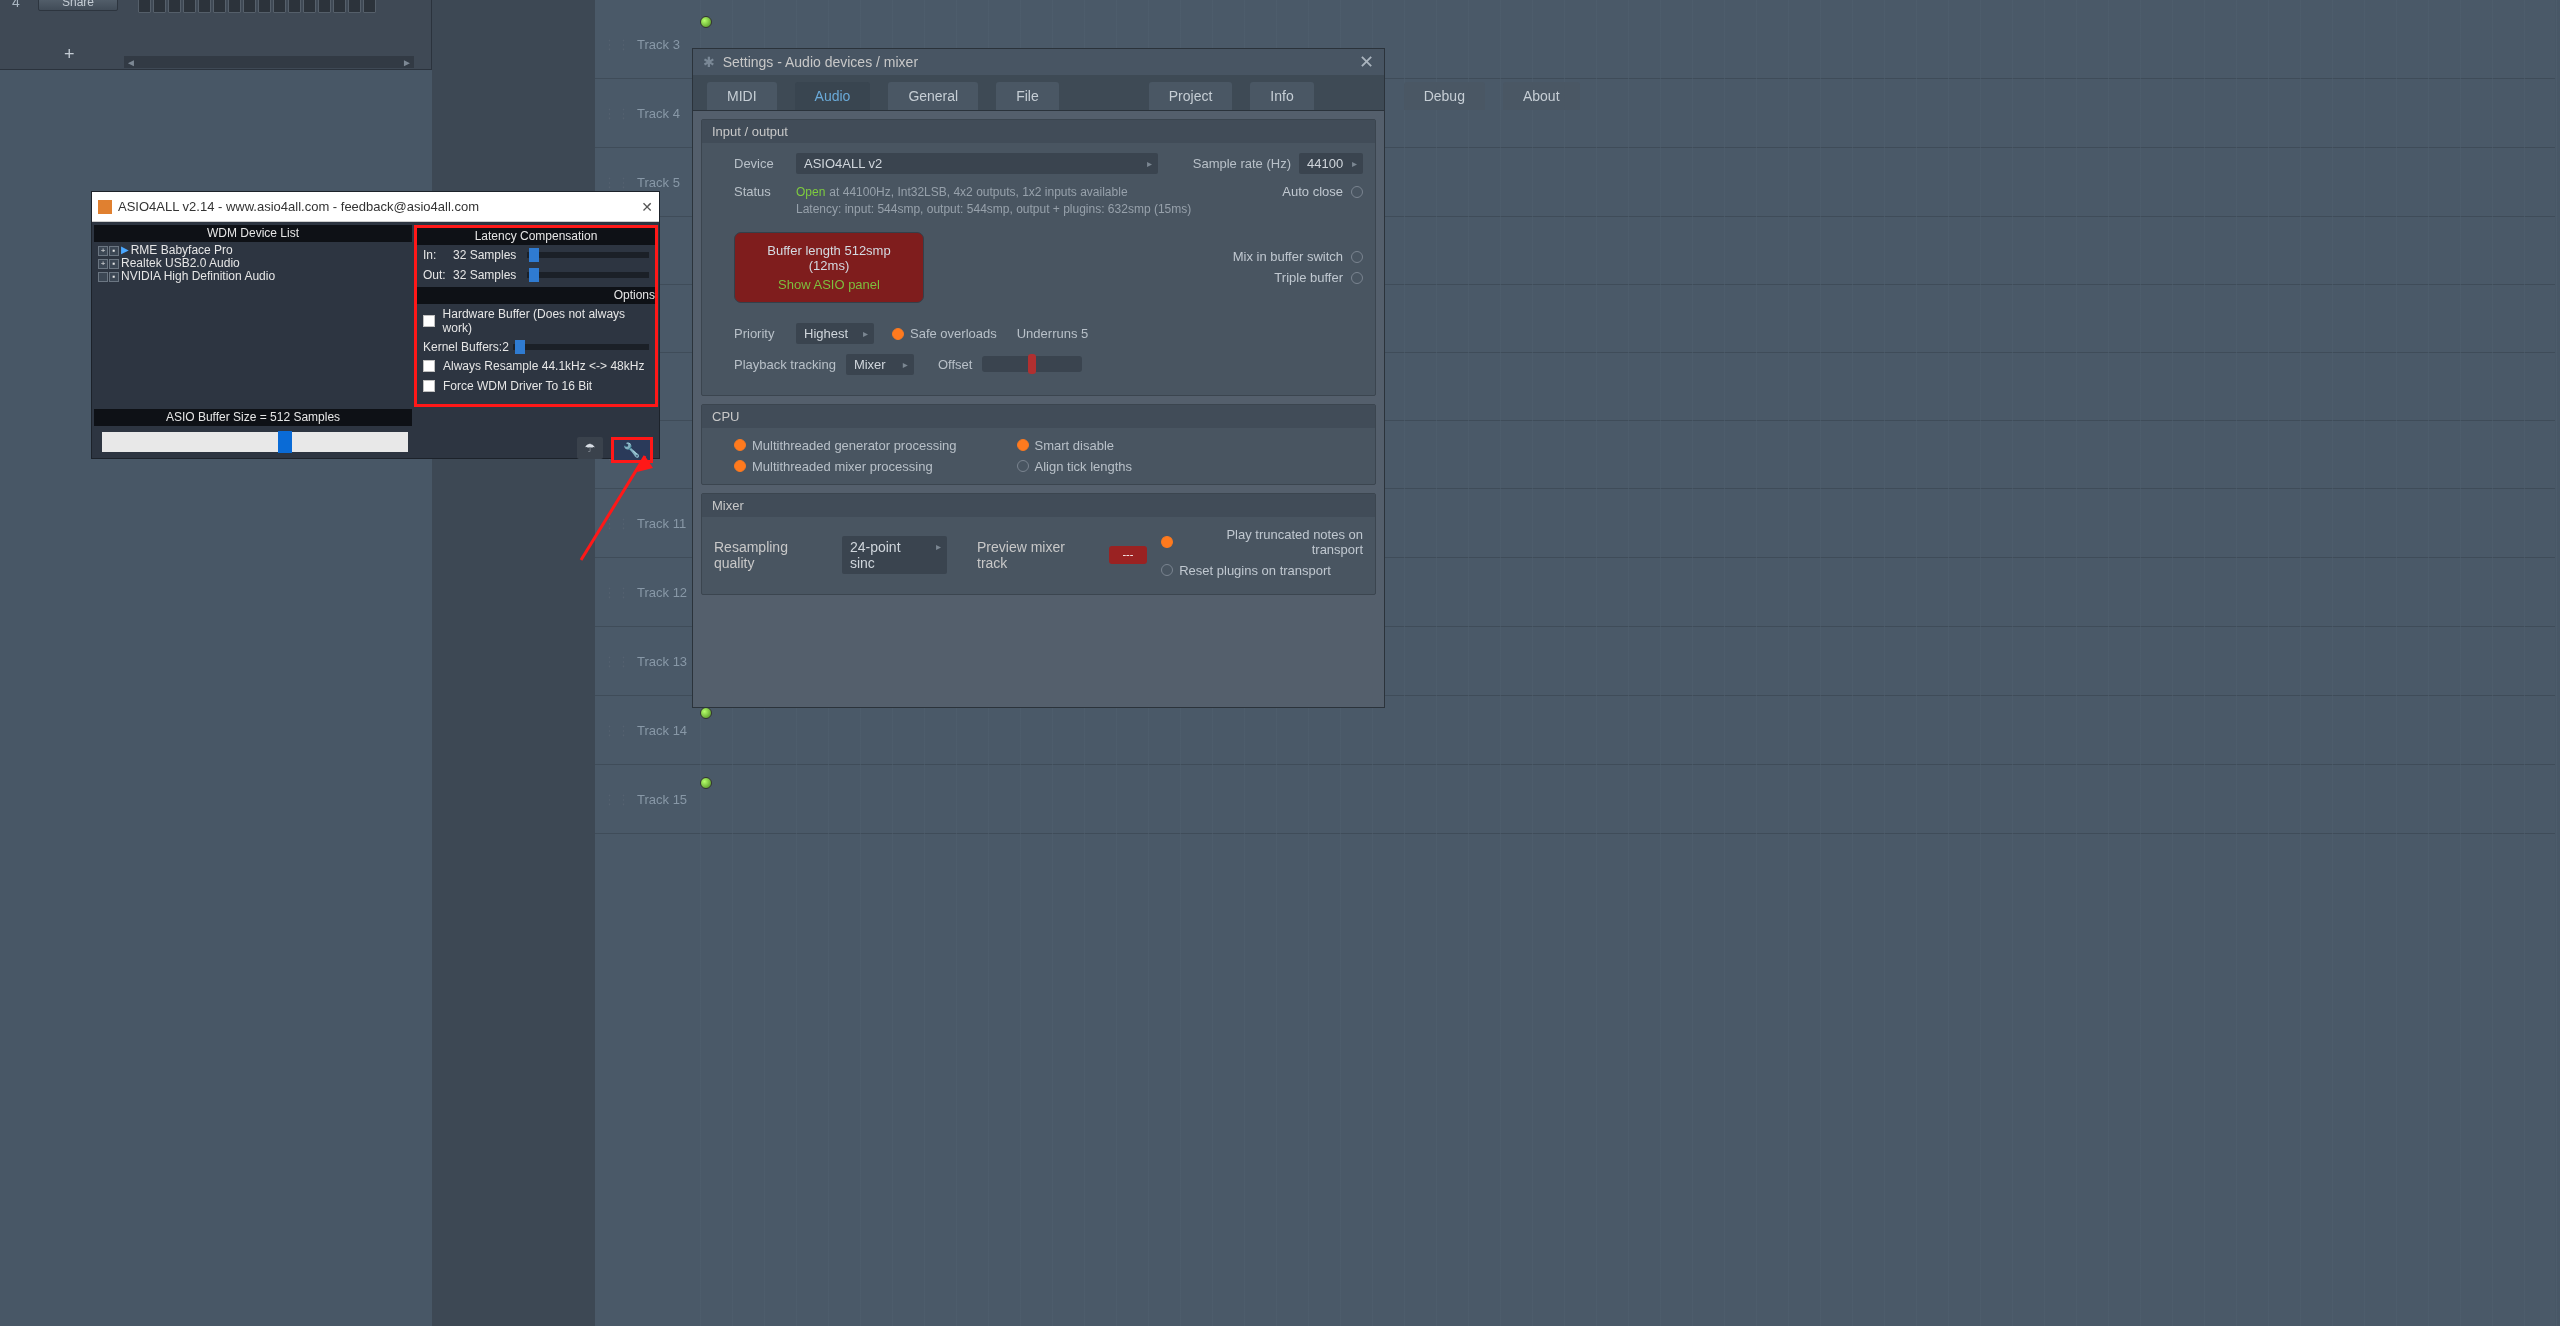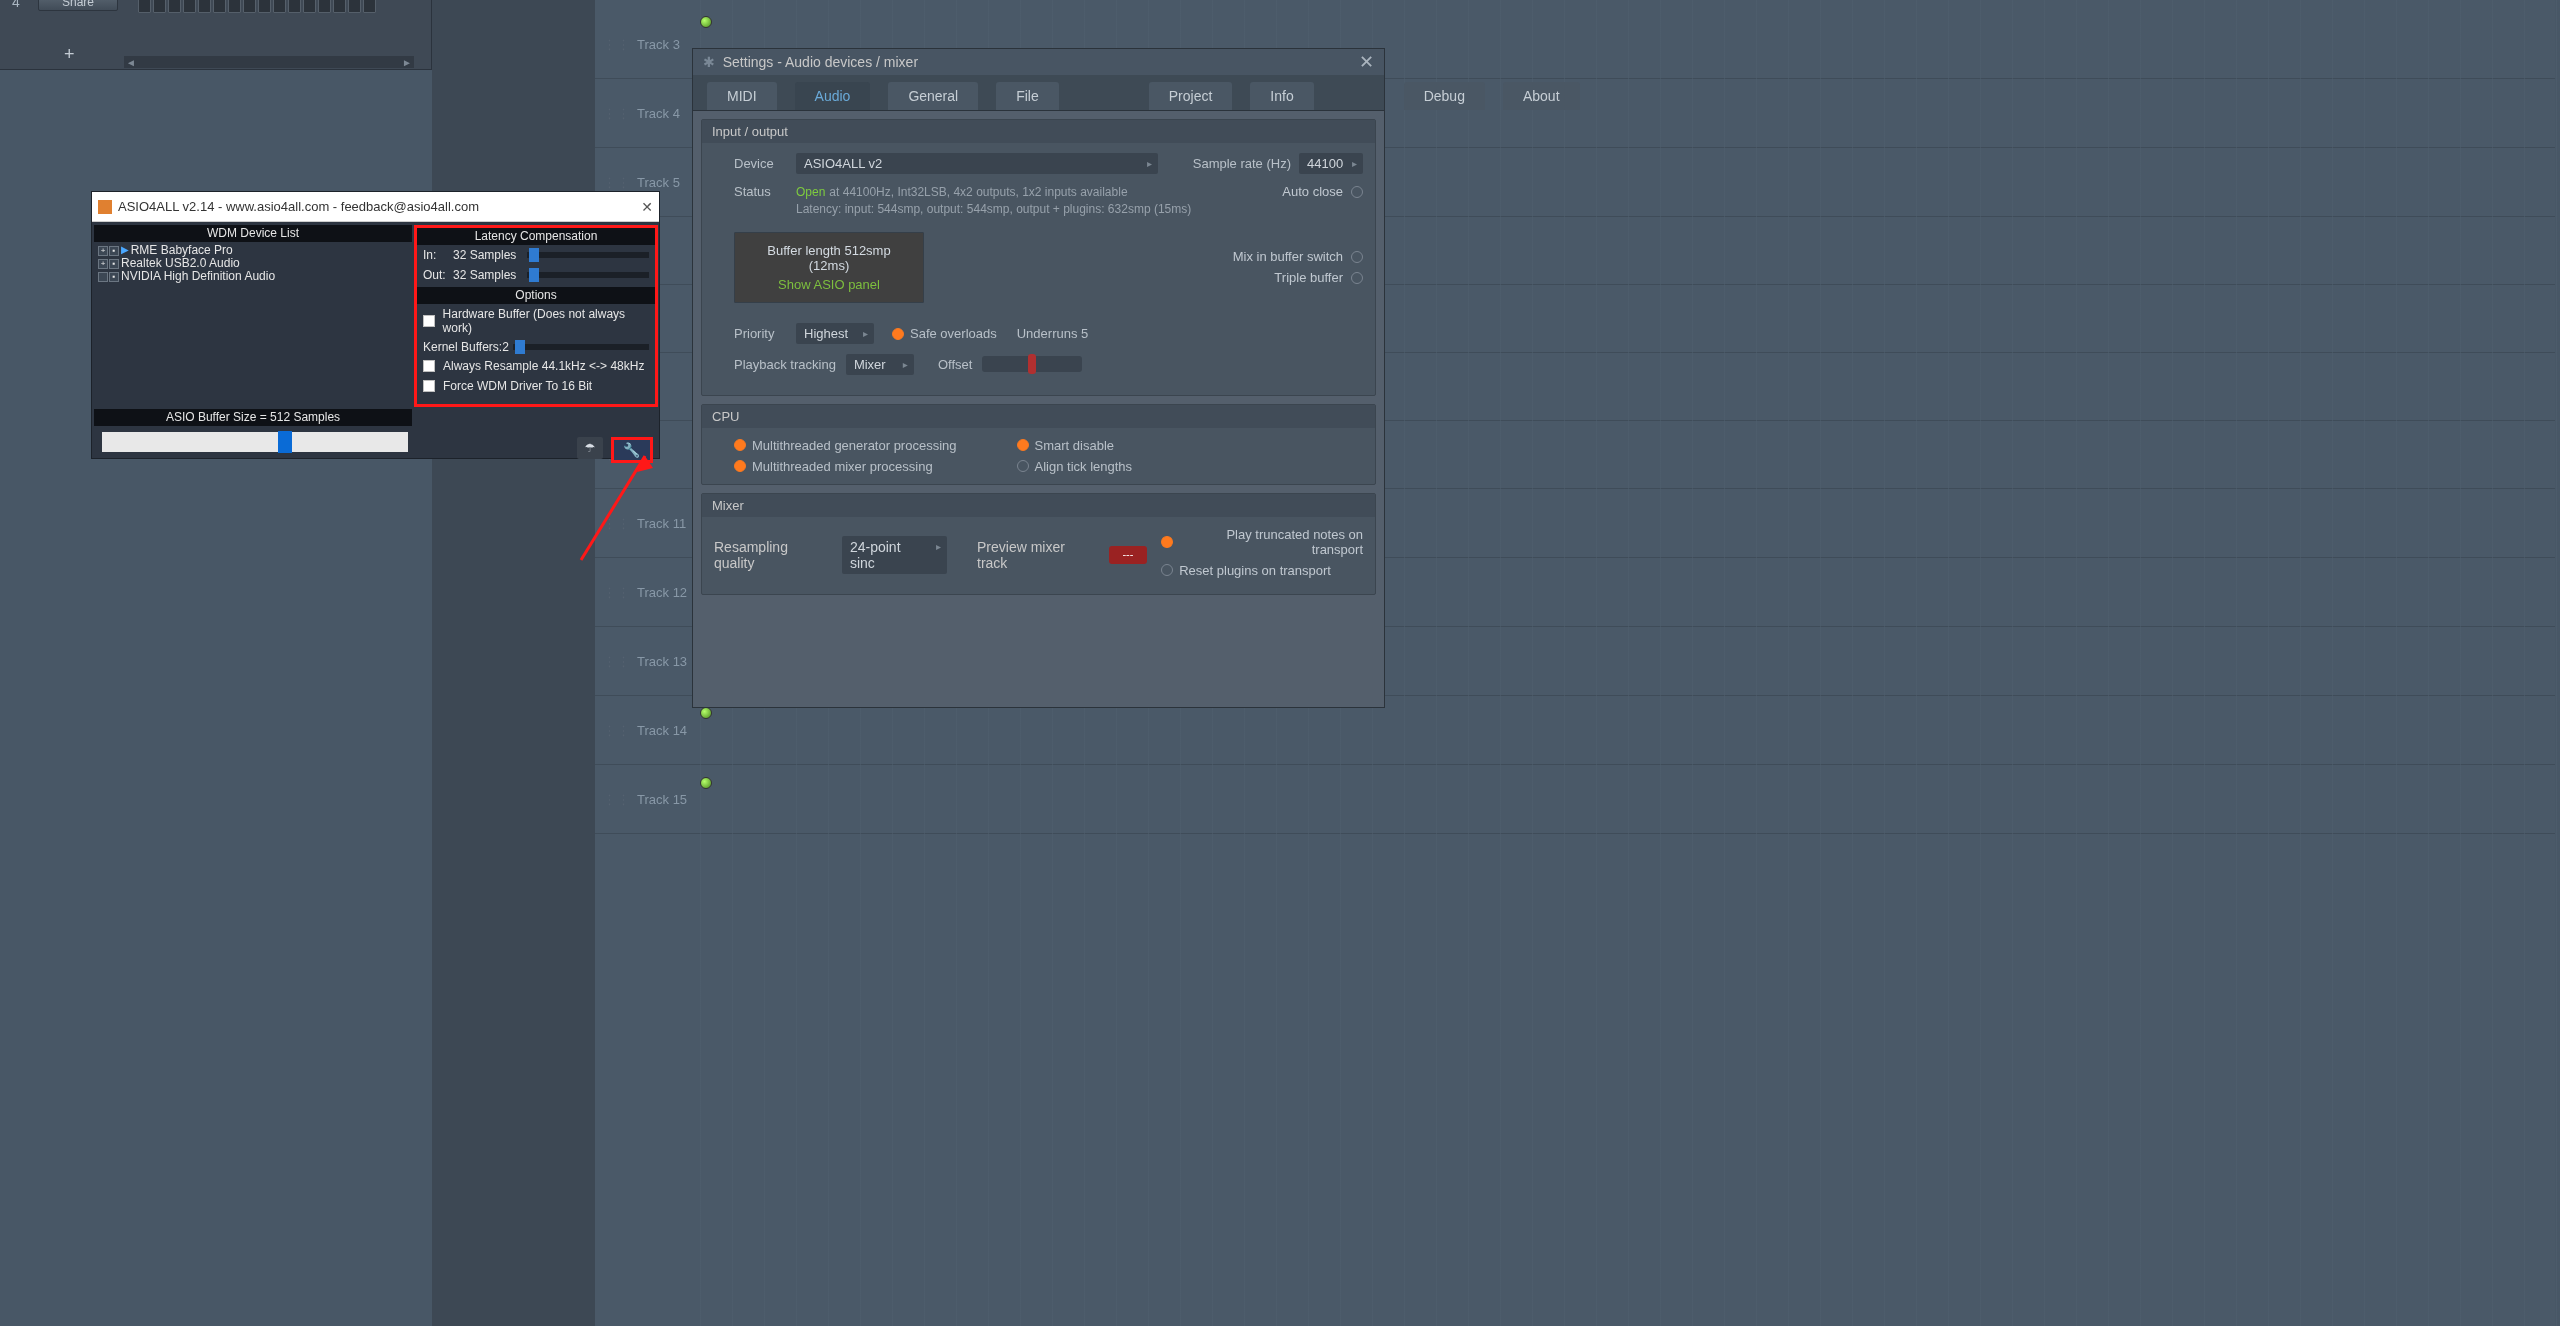--- a/index.html
+++ b/index.html
@@ -33,21 +33,21 @@
 .section-inner{padding:10px 12px;}
 .row{display:flex;align-items:center;margin-bottom:10px;font-size:13px;color:#b8c0c8;margin-left:20px;}
 .label{min-width:62px;}
 .dd{background:#3a444f;border-radius:2px;padding:3px 20px 3px 8px;position:relative;color:#d0d6dc;}
 .dd .caret{position:absolute;right:6px;top:5px;color:#7b8792;font-size:10px;}
 .status-open{color:#7ecb3f;margin-right:4px;}
 .status-text{color:#97a1ab;font-size:12px;line-height:1.4;}
 .radio-dot{width:12px;height:12px;border-radius:50%;border:1.5px solid #7a8490;display:inline-block;vertical-align:middle;margin-right:6px;position:relative;}
 .radio-dot.orange{border-color:#ff7a1e;background:radial-gradient(circle at center,#ff7a1e 0,#ff7a1e 5px,transparent 6px);}
 .radio-dot.off{background:transparent;}
-.subbox{background:#404040;border:1px solid #353f49;padding:10px 22px;border-radius:1px;margin:4px 0 10px;}
+.subbox{background:#7f1d1d;border:1px solid #353f49;padding:10px 22px;border-radius:7px;margin:4px 0 10px;}
 .link-green{color:#7dbf3e;font-size:13px;}
 .right-col{margin-left:auto;text-align:right;}
 .rc-item{display:flex;align-items:center;justify-content:flex-end;margin-bottom:6px;color:#c0c8d0;font-size:13px;}
 .rc-item .radio-dot{margin-left:8px;margin-right:0;}
 .preview-btn{background:#9a2222;width:40px;height:18px;border-radius:3px;display:inline-block;color:#fff;text-align:center;font-size:11px;line-height:17px;}
 .offset-slider{width:100px;height:16px;background:#3a444f;border-radius:3px;position:relative;display:inline-block;}
 .offset-slider .knob{position:absolute;left:46px;top:-2px;width:8px;height:20px;background:#b13030;border-radius:3px;}
 
 
 .asio{position:absolute;left:91px;top:191px;width:569px;height:268px;background:#2d3541;border:1px solid #1c222a;color:#e6e6e6;font-size:12px;}
@@ -61,21 +61,21 @@
 .dev-list{padding:2px 4px;font-size:12px;line-height:1.05;}
 .dev-row{display:flex;align-items:center;height:13px;white-space:nowrap;}
 .dev-row .tree-icons{display:inline-flex;gap:1px;margin-right:2px;}
 .tree-icons span{width:10px;height:10px;background:#3c4754;border:1px solid #6b7682;font-size:8px;line-height:8px;text-align:center;}
 .dev-row .play{color:#4aa8ff;margin-right:2px;font-size:10px;}
 .lat-row{display:flex;align-items:center;padding:3px 6px;font-size:12px;}
 .lat-row .lbl{width:30px;}
 .lat-row .val{width:74px;}
 .lat-slider{flex:1;height:6px;background:#1b2027;position:relative;}
 .lat-slider .thumb{position:absolute;top:-4px;width:10px;height:14px;background:#2f7bd1;}
-.options-hdr{height:17px;background:#0e1116;text-align:center;font-size:12px;line-height:17px;margin-top:2px;}
+.options-hdr{height:17px;background:#0e1116;text-align:right;font-size:12px;line-height:17px;margin-top:2px;}
 .chk-row{display:flex;align-items:center;padding:3px 6px;font-size:12px;gap:8px;}
 .chk{width:12px;height:12px;border:1px solid #bfbfbf;background:#fff;}
 .kb-row{display:flex;align-items:center;padding:2px 6px;font-size:12px;gap:0;}
 .kb-slider{flex:1;height:6px;background:#1b2027;position:relative;margin-left:4px;}
 .kb-slider .thumb{position:absolute;top:-4px;width:10px;height:14px;background:#2f7bd1;}
 .asio-bottom{position:absolute;left:2px;top:187px;width:564px;}
 .asio-bottom .panel-hdr{width:100%;}
 .buf-slider{margin:6px 8px 0 8px;height:20px;background:#e8e8e8;position:relative;}
 .buf-slider .thumb{position:absolute;top:-1px;width:14px;height:22px;background:#0a6bd6;}
 .asio-icons{position:absolute;right:6px;bottom:5px;display:flex;gap:8px;}

